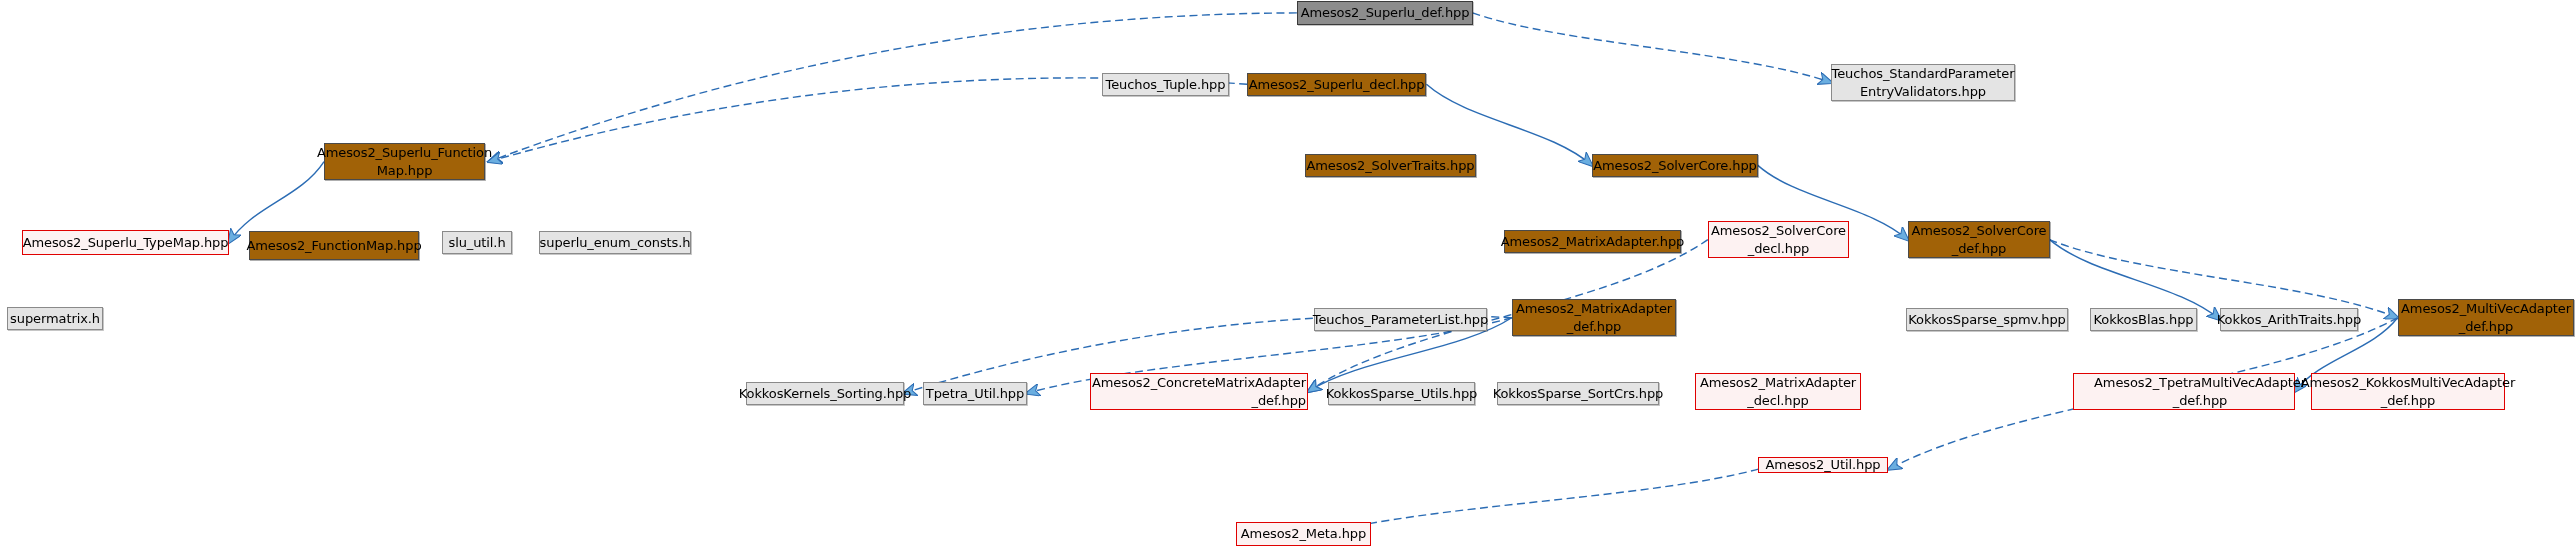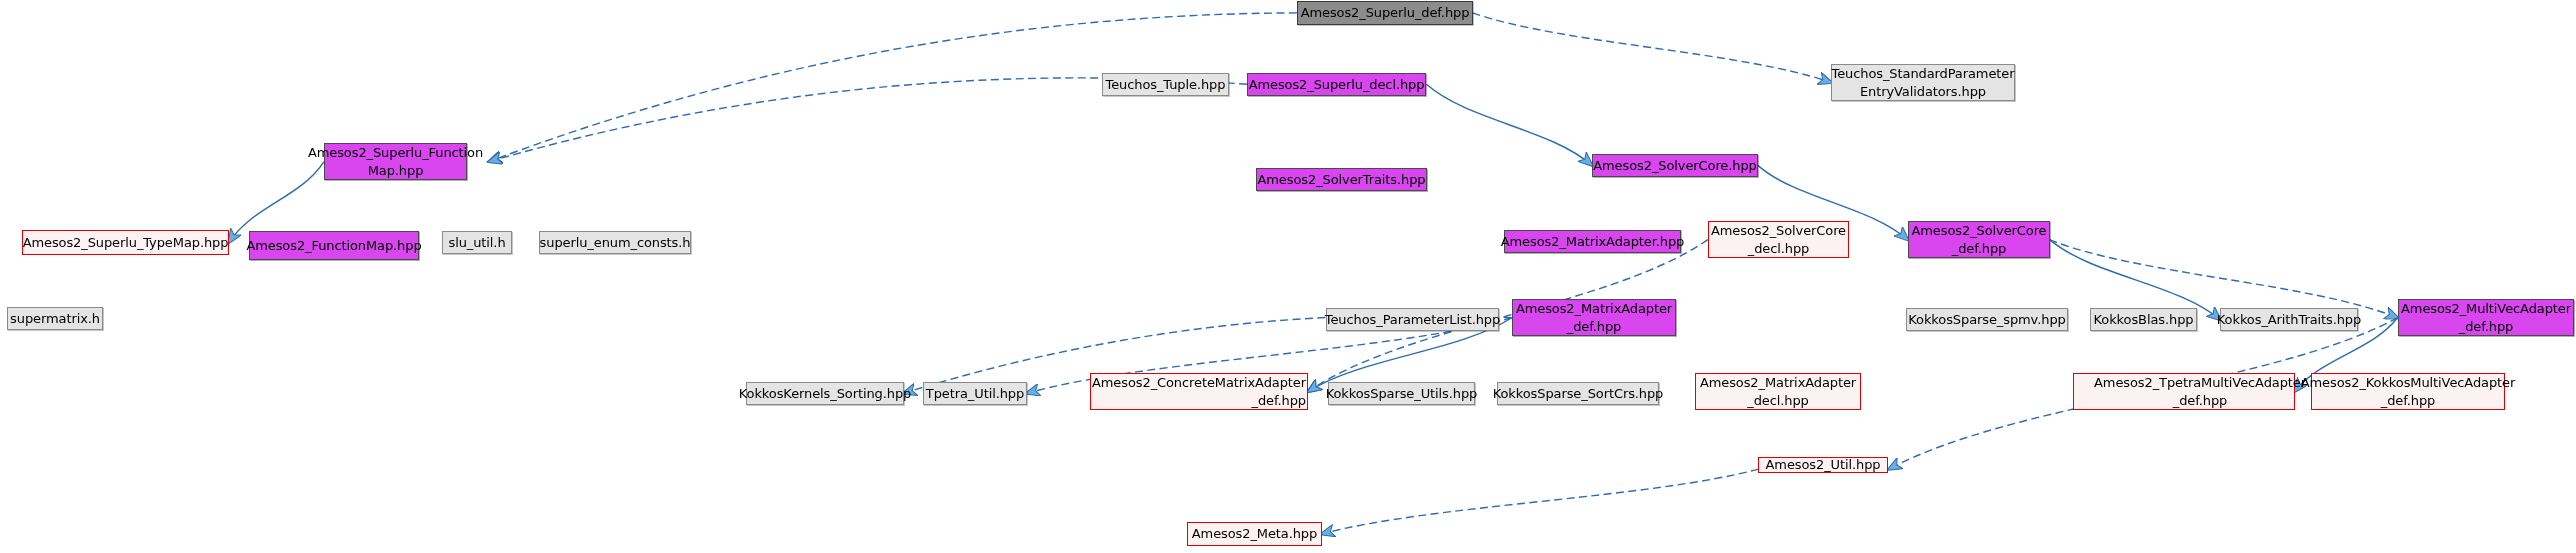--- a/index.html
+++ b/index.html
@@ -10,21 +10,21 @@
     position:absolute;
     box-sizing:border-box;
     display:flex;align-items:center;justify-content:center;
     text-align:center;
     font-size:13px;
     line-height:18px;
     color:#000;
     white-space:pre-line;
     letter-spacing:-0.1px;
   }
-  .node.plain{background:#d946ef;border:0.9px solid #4a4a4a;}
+  .node.plain{background:#a16207;border:0.9px solid #4a4a4a;}
   .node.gray{background:#e4e4e4;border:0.9px solid #8a8a8a;box-shadow:0.9px 0.9px 0 rgba(0,0,0,0.25);}
   .node.red{background:#fdf2f2;border:1.8px solid #e00000;}
   .node.root{background:#8c8c8c;border:0.9px solid #3a3a3a;color:#000;box-shadow:0.9px 0.9px 0 rgba(0,0,0,0.25);}
   .node.plain.shadow{box-shadow:0.9px 0.9px 0 rgba(0,0,0,0.35);}
 </style>
 </head>
 <body>
 
 <div id="canvas">
   <svg id="edges" viewBox="0 0 2902 623">
@@ -76,51 +76,51 @@
         <path d="M 2701 358 C 2557.75 434.725 2271.25 451.775 2128 528.5" stroke="#2b6cb4" stroke-width="1.6" stroke-dasharray="9 5" fill="none" marker-end="url(#arrow)"></path>
         <path d="M 1981 528.5 C 1858 561.35 1612 568.65 1489 601.5" stroke="#2b6cb4" stroke-width="1.6" stroke-dasharray="9 5" fill="none" marker-end="url(#arrow)"></path>
       </g>
   </svg>
   <div id="node-layer">
       <div class="node root" style="left: 1297px; top: 0.9px; width: 176px; height: 24px;"><span>Amesos2_Superlu_def.hpp</span></div>
       <div class="node gray" style="left: 1102px; top: 73px; width: 127px; height: 23px;"><span>Teuchos_Tuple.hpp</span></div>
       <div class="node plain shadow" style="left: 1247px; top: 73px; width: 179px; height: 23px;"><span>Amesos2_Superlu_decl.hpp</span></div>
       <div class="node gray" style="left: 1831px; top: 64px; width: 184px; height: 37px;"><span>Teuchos_StandardParameter
 EntryValidators.hpp</span></div>
-      <div class="node plain shadow" style="left: 324px; top: 143px; width: 143px; height: 37px;"><span>Amesos2_Superlu_Function
+      <div class="node plain shadow" style="left: 324px; top: 143px; width: 161px; height: 37px;"><span>Amesos2_Superlu_Function
 Map.hpp</span></div>
-      <div class="node plain shadow" style="left: 1256px; top: 154px; width: 171px; height: 23px; margin-top: 14px;"><span>Amesos2_SolverTraits.hpp</span></div>
+      <div class="node plain shadow" style="left: 1305px; top: 154px; width: 171px; height: 23px;"><span>Amesos2_SolverTraits.hpp</span></div>
       <div class="node plain shadow" style="left: 1592px; top: 154px; width: 166px; height: 23px;"><span>Amesos2_SolverCore.hpp</span></div>
       <div class="node red" style="left: 22px; top: 230px; width: 207px; height: 25px;"><span>Amesos2_Superlu_TypeMap.hpp</span></div>
       <div class="node plain shadow" style="left: 249px; top: 231px; width: 170px; height: 29px;"><span>Amesos2_FunctionMap.hpp</span></div>
       <div class="node gray" style="left: 442px; top: 231px; width: 70px; height: 23px;"><span>slu_util.h</span></div>
       <div class="node gray" style="left: 539px; top: 231px; width: 152px; height: 23px;"><span>superlu_enum_consts.h</span></div>
       <div class="node plain shadow" style="left: 1504px; top: 230px; width: 177px; height: 23px;"><span>Amesos2_MatrixAdapter.hpp</span></div>
       <div class="node red" style="left: 1708px; top: 221px; width: 141px; height: 37px;"><span>Amesos2_SolverCore
 _decl.hpp</span></div>
       <div class="node plain shadow" style="left: 1908px; top: 221px; width: 142px; height: 37px;"><span>Amesos2_SolverCore
 _def.hpp</span></div>
       <div class="node gray" style="left: 7px; top: 307px; width: 96px; height: 23px;"><span>supermatrix.h</span></div>
-      <div class="node gray" style="left: 1314px; top: 308px; width: 173px; height: 23px; margin-left: 12px;"><span>Teuchos_ParameterList.hpp</span></div>
+      <div class="node gray" style="left: 1314px; top: 308px; width: 173px; height: 23px;"><span>Teuchos_ParameterList.hpp</span></div>
       <div class="node plain shadow" style="left: 1512px; top: 299px; width: 164px; height: 37px;"><span>Amesos2_MatrixAdapter
 _def.hpp</span></div>
       <div class="node gray" style="left: 1906px; top: 308px; width: 162px; height: 23px;"><span>KokkosSparse_spmv.hpp</span></div>
       <div class="node gray" style="left: 2090px; top: 308px; width: 107px; height: 23px;"><span>KokkosBlas.hpp</span></div>
       <div class="node gray" style="left: 2220px; top: 308px; width: 138px; height: 23px;"><span>Kokkos_ArithTraits.hpp</span></div>
       <div class="node plain shadow" style="left: 2398px; top: 299px; width: 176px; height: 37px;"><span>Amesos2_MultiVecAdapter
 _def.hpp</span></div>
       <div class="node gray" style="left: 746px; top: 382px; width: 158px; height: 23px;"><span>KokkosKernels_Sorting.hpp</span></div>
       <div class="node gray" style="left: 923px; top: 382px; width: 104px; height: 23px;"><span>Tpetra_Util.hpp</span></div>
       <div class="node red" style="left: 1090px; top: 373px; width: 218px; height: 37px; text-align: right;"><span>Amesos2_ConcreteMatrixAdapter
 _def.hpp</span></div>
       <div class="node gray" style="left: 1328px; top: 382px; width: 147px; height: 23px;"><span>KokkosSparse_Utils.hpp</span></div>
       <div class="node gray" style="left: 1497px; top: 382px; width: 162px; height: 23px;"><span>KokkosSparse_SortCrs.hpp</span></div>
       <div class="node red" style="left: 1695px; top: 373px; width: 166px; height: 37px;"><span>Amesos2_MatrixAdapter
 _decl.hpp</span></div>
       <div class="node red" style="left: 2073px; top: 373px; width: 222px; height: 37px; padding-left: 32px;"><span>Amesos2_TpetraMultiVecAdapter
 _def.hpp</span></div>
       <div class="node red" style="left: 2311px; top: 373px; width: 194px; height: 37px;"><span>Amesos2_KokkosMultiVecAdapter
 _def.hpp</span></div>
       <div class="node red" style="left: 1758px; top: 457px; width: 130px; height: 16px;"><span>Amesos2_Util.hpp</span></div>
-      <div class="node red" style="left: 1187px; top: 522px; width: 135px; height: 24px;"><span>Amesos2_Meta.hpp</span></div>
+      <div class="node red" style="left: 1236px; top: 522px; width: 135px; height: 24px;"><span>Amesos2_Meta.hpp</span></div>
     </div>
 </div>
 
 
 </body></html>

